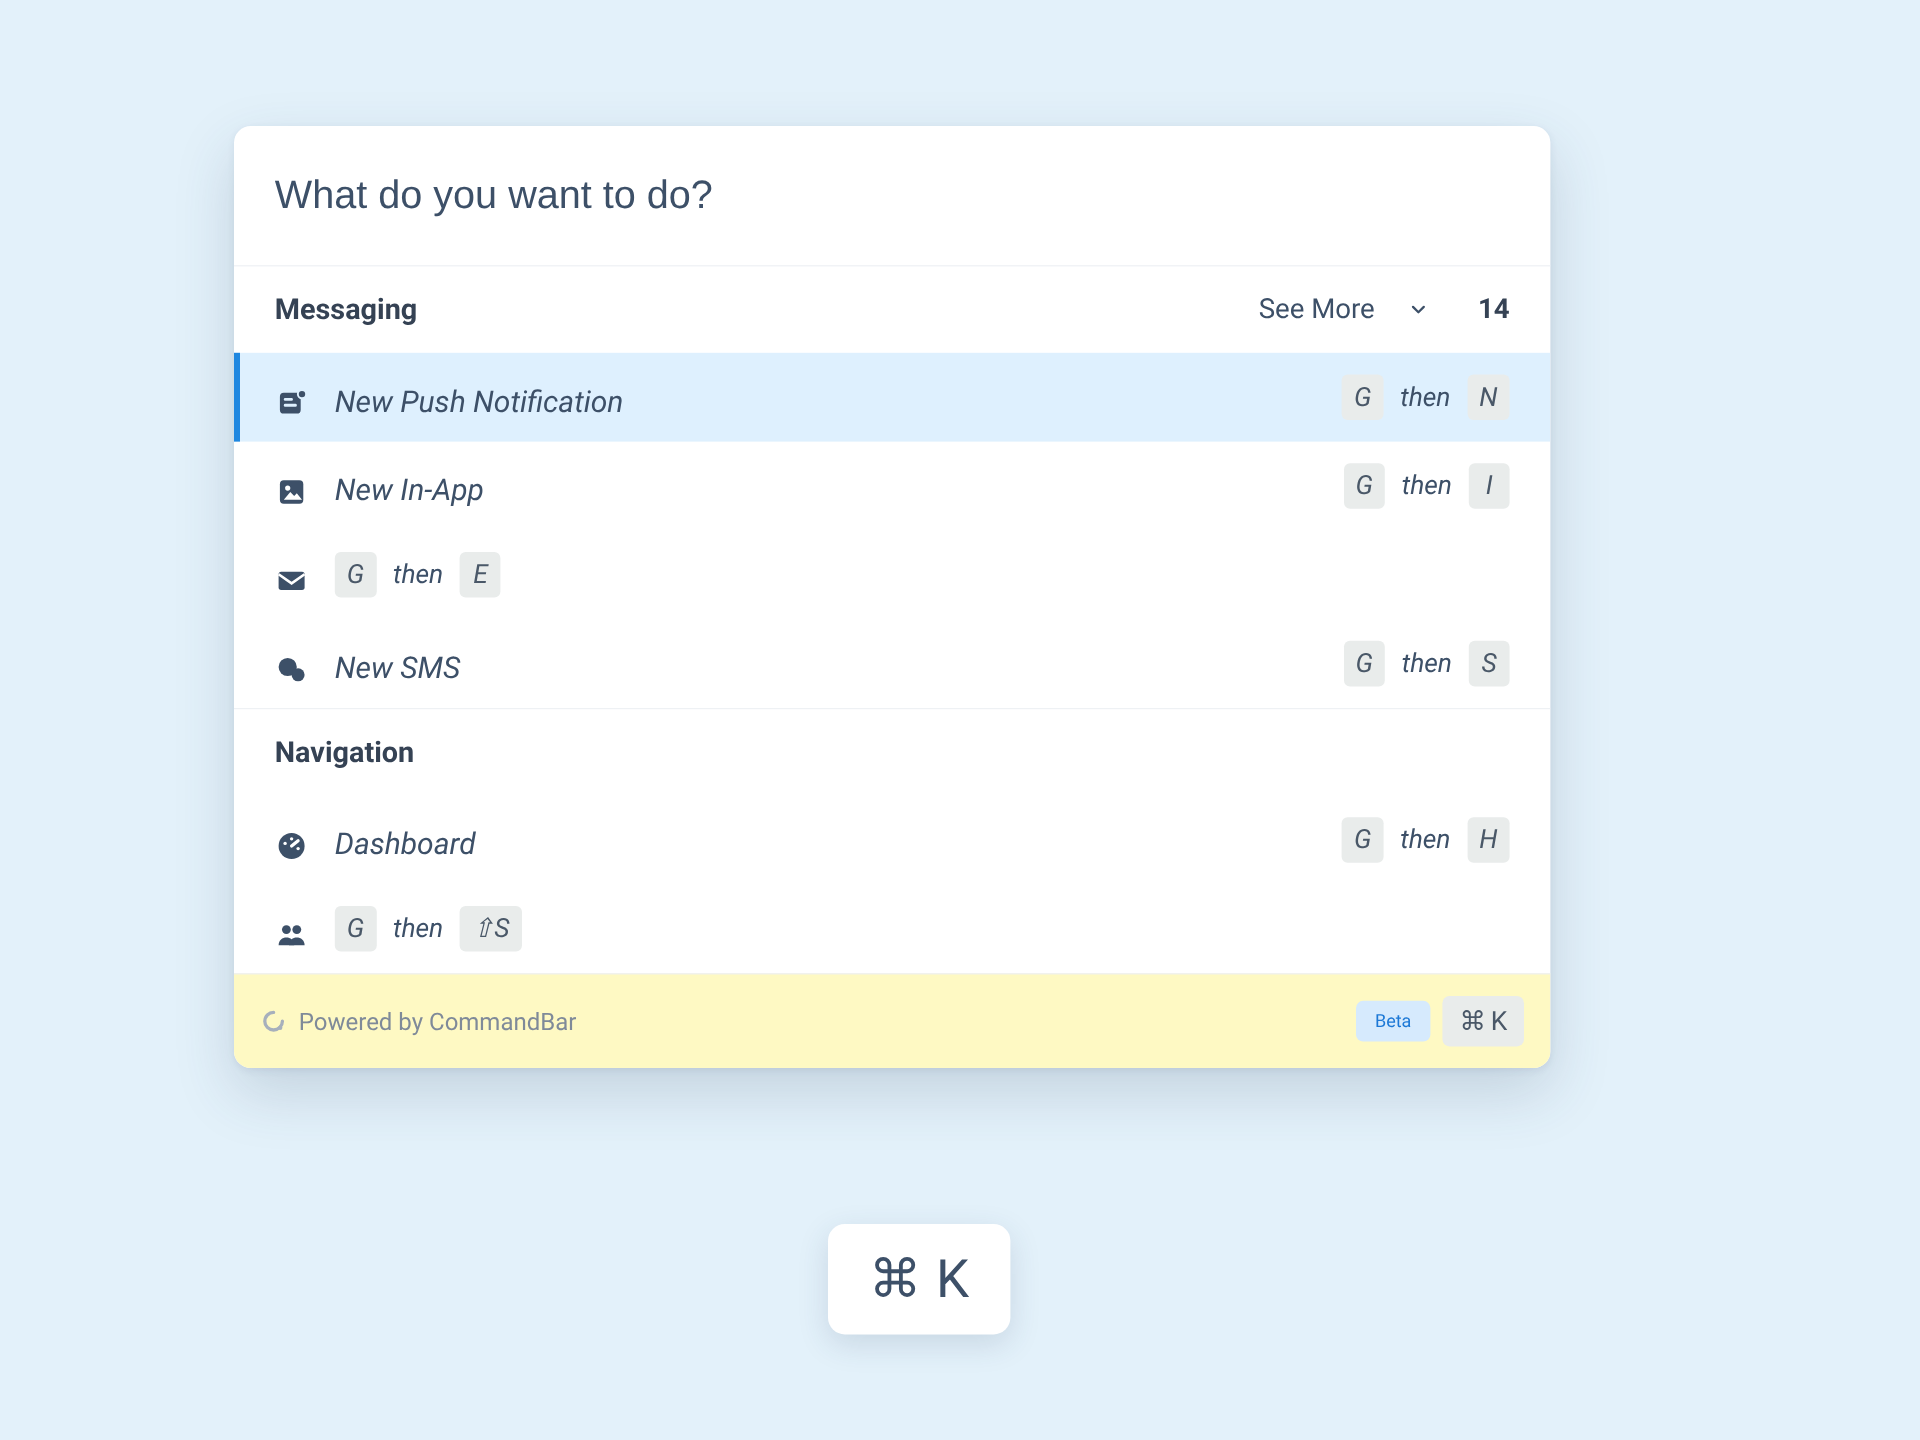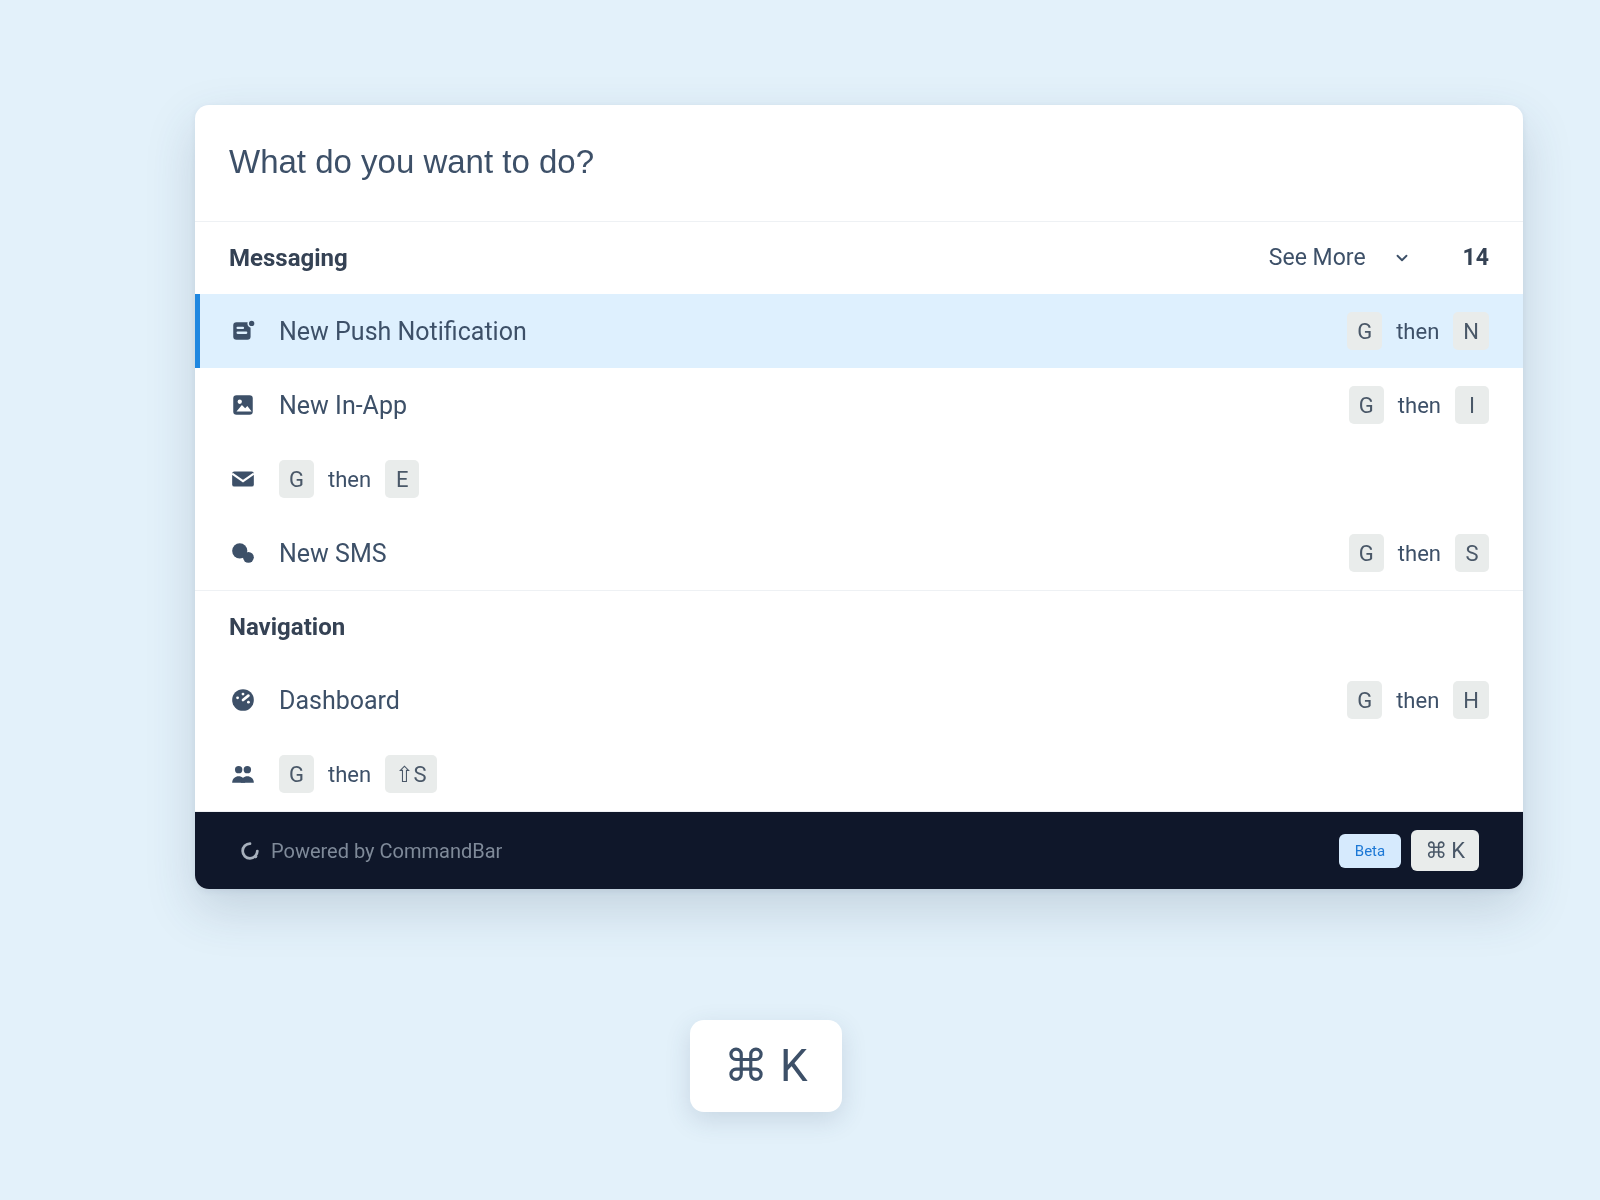--- a/index.html
+++ b/index.html
@@ -8,21 +8,21 @@
     height: 1200px;
     background: #e3f1fa;
     font-family: -apple-system, BlinkMacSystemFont, "Segoe UI", Roboto, sans-serif;
     position: relative;
     overflow: hidden;
   }
   .palette {
     position: absolute;
     left: 195px;
     top: 105px;
-    width: 1328px;
+    width: 1097px;
     background: #fff;
     border-radius: 14px;
     box-shadow: 0 20px 50px rgba(50, 70, 100, 0.18), 0 2px 6px rgba(50,70,100,0.08);
     overflow: hidden;
   }
   .search-wrap {
     padding: 38px 34px 40px 34px;
   }
   .search-input {
     width: 100%;
@@ -52,32 +52,33 @@
     gap: 27px;
     color: #3d5068;
     font-size: 23px;
     cursor: pointer;
   }
   .see-more .chev {
     display: inline-flex;
   }
   .see-more .count {
     font-weight: 700;
-    margin-left: 25px;
+    margin-left: 14px;
     color: #354254;
   }
   .row {
     display: flex;
-    align-items: center;
+    align-items: flex-end;
     padding: 18px 34px 18px 34px;
     gap: 22px;
     font-size: 25px;
     color: #3d5068;
     cursor: pointer;
     position: relative;
+    font-style: italic;
   }
   .row.selected {
     background: #def0fe;
   }
   .row.selected::before {
     content: "";
     position: absolute;
     left: 0; top: 0; bottom: 0;
     width: 5px;
     background: #1f87e0;
@@ -112,23 +113,23 @@
     font-size: 22px;
     color: #4a5868;
   }
   .then {
     color: #3d5068;
   }
   .divider {
     border-top: 1px solid #eef1f4;
   }
   .footer {
-    background: #0f172a;
+    background: #fef9c3;
     border-top: 1px solid #eef1f4;
-    padding: 18px 44px;
+    padding: 18px 22px;
     display: flex;
     align-items: center;
     gap: 10px;
   }
   .footer .powered {
     display: flex;
     align-items: center;
     gap: 10px;
     color: #7f8a99;
     font-size: 20px;

